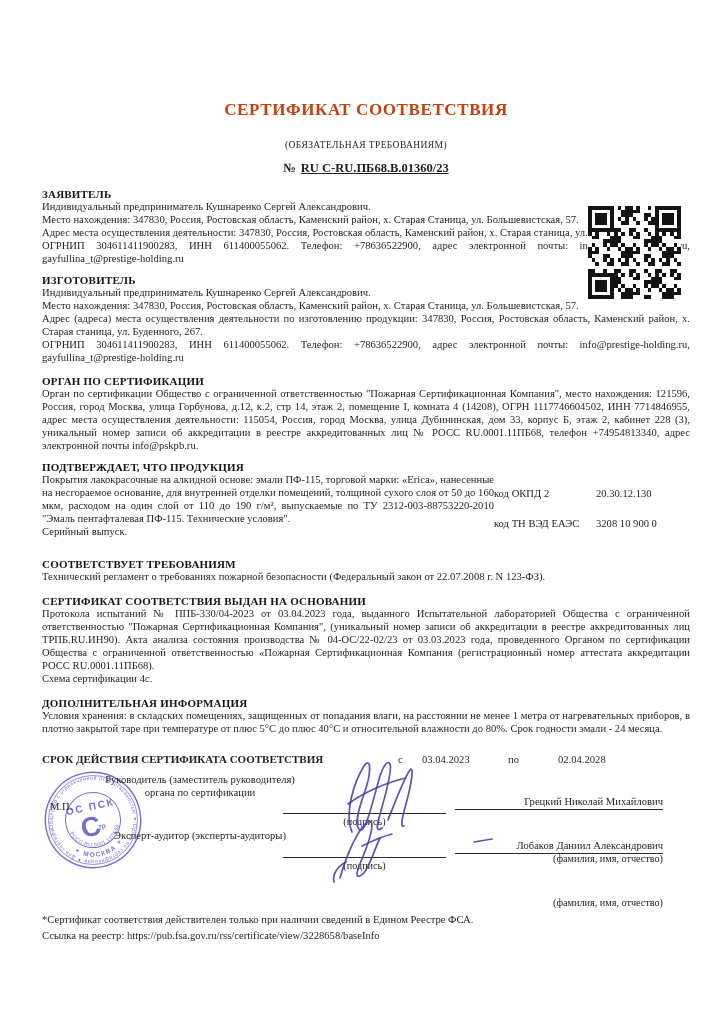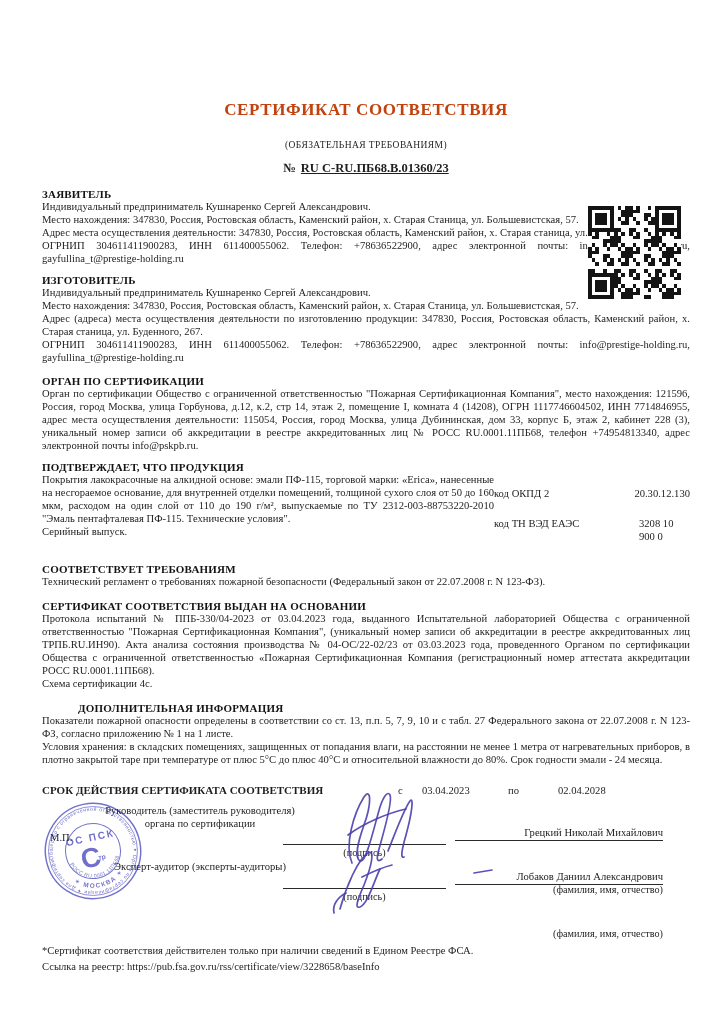--- a/index.html
+++ b/index.html
@@ -14,27 +14,27 @@
   .doc-number{margin:11px 0 0;font-size:12.5px;font-weight:bold;text-align:center;}
   .doc-number .num{text-decoration:underline;margin-left:5px;}
   .qr{position:absolute;left:588px;top:106px;width:93px;height:93px;background:#fff;}
   h2{font-size:11px;font-weight:bold;margin:0;color:#141414;letter-spacing:.2px;}
   .h-applicant{margin-top:12px;}
   .h-manufacturer{margin-top:9px;}
   .h-certbody{margin-top:11px;}
   .h-product{margin-top:9px;}
   .h-requirements{margin-top:20px;}
   .h-basis{margin-top:12px;}
-  .h-additional{margin-top:12px;margin-left:36px;}
+  .h-additional{margin-top:12px;}
   p{margin:0;font-size:10.6px;line-height:13px;text-align:justify;}
   .nojust{text-align:left;}
   .product-row{display:flex;}
   .product-desc{width:452px;}
   .product-codes{width:196px;margin-left:auto;font-size:10.6px;padding-top:14px;}
-  .code-row{display:flex;line-height:13px;gap:43px;}
+  .code-row{display:flex;line-height:13px;}
   .code-row + .code-row{margin-top:17px;}
   .code-label{width:102px;}
   .code-value{flex:1;}
   .validity{position:relative;margin-top:18px;height:142px;}
   .validity .vhead{position:absolute;left:0;top:0;font-size:11px;font-weight:bold;}
   .vdate{position:absolute;top:1px;font-size:10.6px;}
   .v-from-label{left:356px;}
   .v-from{left:380px;}
   .v-to-label{left:466px;}
   .v-to{left:516px;}
@@ -108,21 +108,20 @@
   </div>
 
   <h2 class="h-requirements">СООТВЕТСТВУЕТ ТРЕБОВАНИЯМ</h2>
   <p>Технический регламент о требованиях пожарной безопасности (Федеральный закон от 22.07.2008 г. N 123-ФЗ).</p>
 
   <h2 class="h-basis">СЕРТИФИКАТ СООТВЕТСТВИЯ ВЫДАН НА ОСНОВАНИИ</h2>
   <p>Протокола испытаний № ППБ-330/04-2023 от 03.04.2023 года, выданного Испытательной лабораторией Общества с ограниченной ответственностью "Пожарная Сертификационная Компания", (уникальный номер записи об аккредитации в реестре аккредитованных лиц ТРПБ.RU.ИН90). Акта анализа состояния производства № 04-ОС/22-02/23 от 03.03.2023 года, проведенного Органом по сертификации Общества с ограниченной ответственностью «Пожарная Сертификационная Компания (регистрационный номер аттестата аккредитации РОСС RU.0001.11ПБ68).</p>
   <p class="nojust">Схема сертификации 4с.</p>
 
   <h2 class="h-additional">ДОПОЛНИТЕЛЬНАЯ ИНФОРМАЦИЯ</h2>
-  <p>Показатели пожарной опасности определены в соответствии со ст. 13, п.п. 5, 7, 9, 10 и с табл. 27 Федерального закона от 22.07.2008 г. N 123-ФЗ, согласно приложению № 1 на 1 листе.</p>
   <p>Условия хранения: в складских помещениях, защищенных от попадания влаги, на расстоянии не менее 1 метра от нагревательных приборов, в плотно закрытой таре при температуре от плюс 5°С до плюс 40°С и относительной влажности до 80%. Срок годности эмали - 24 месяца.</p>
 
   <div class="validity">
     <div class="vhead">СРОК ДЕЙСТВИЯ СЕРТИФИКАТА СООТВЕТСТВИЯ</div>
     <span class="vdate v-from-label">с</span>
     <span class="vdate v-from">03.04.2023</span>
     <span class="vdate v-to-label">по</span>
     <span class="vdate v-to">02.04.2028</span>
 
     <div class="stamp">

